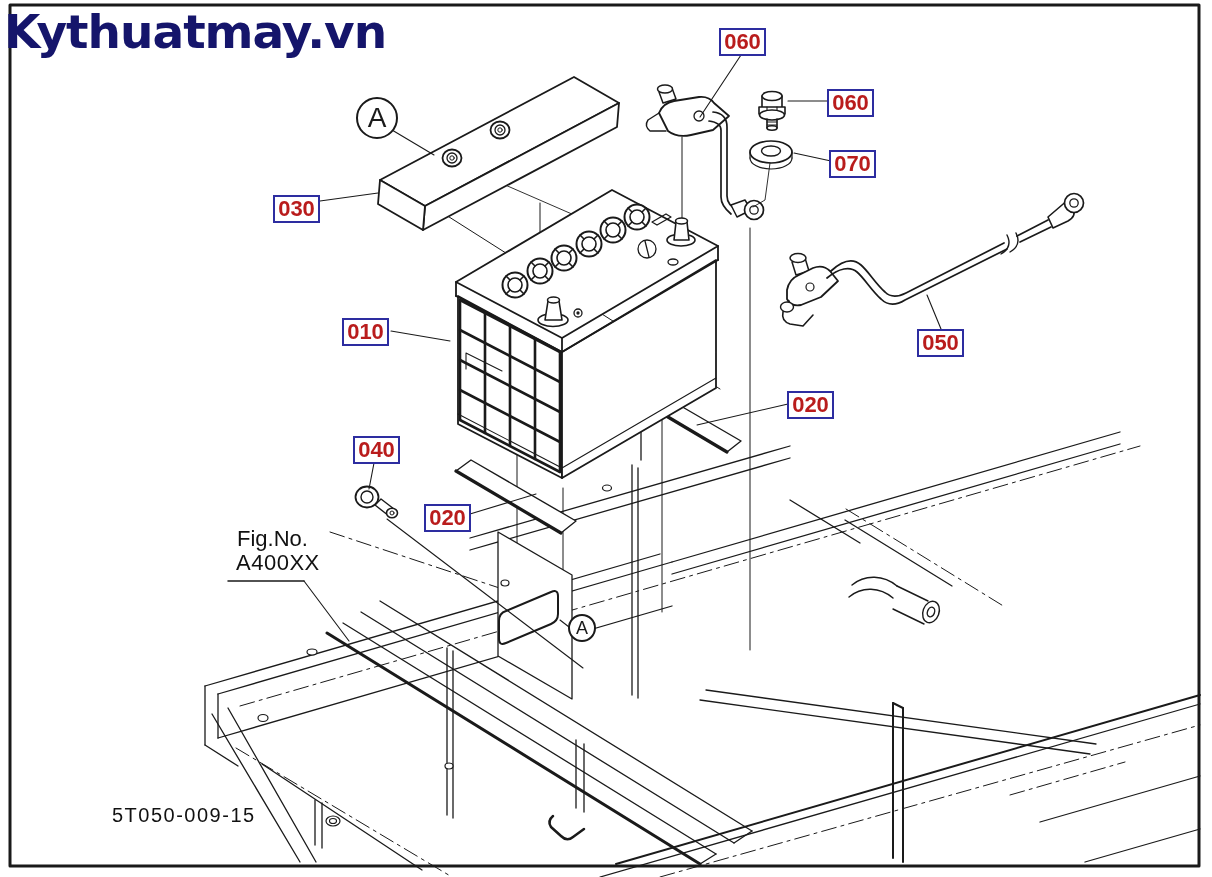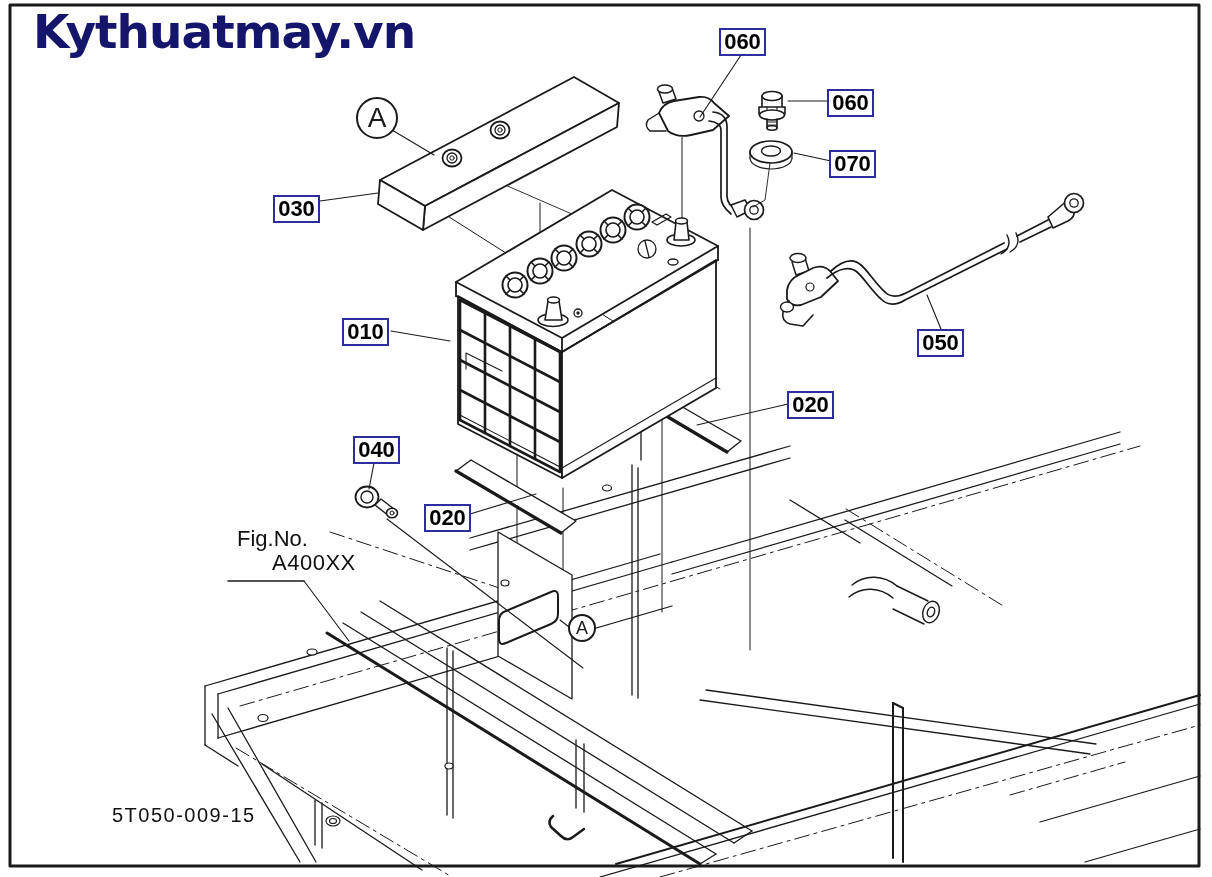--- a/index.html
+++ b/index.html
@@ -4,38 +4,38 @@
 <style>
   html,body{margin:0;padding:0;background:#fff;}
   .stage{
     position:relative;width:1212px;height:877px;background:#fff;overflow:hidden;
     font-family:"Liberation Sans",sans-serif;
   }
   .stage svg{position:absolute;left:0;top:0;}
   .watermark{
     position:absolute;left:4px;top:4px;
     font-family:"DejaVu Sans",sans-serif;font-weight:700;font-size:47px;
-    letter-spacing:-1px;color:#15156b;white-space:nowrap;margin-left:29px;
+    letter-spacing:-1px;color:#15156b;white-space:nowrap;
   }
   .plabel{
     position:absolute;box-sizing:border-box;width:47px;height:28px;
-    border:2px solid #2d2da0;background:#fff;color:#000000;
+    border:2px solid #2d2da0;background:#fff;color:#b91c1c;
     font-family:"Liberation Sans",sans-serif;font-weight:700;font-size:22px;
     line-height:24px;text-align:center;
   }
   .amark{
     position:absolute;box-sizing:border-box;border:2px solid #1a1a1a;border-radius:50%;
     background:#fff;color:#1a1a1a;text-align:center;
     font-family:"Liberation Sans",sans-serif;
   }
   .amark-top{left:356px;top:97px;width:42px;height:42px;font-size:28px;line-height:38px;}
   .amark-bottom{left:568px;top:614px;width:28px;height:28px;font-size:18px;line-height:24px;}
   .figtext{position:absolute;color:#111;font-size:22px;line-height:22px;white-space:nowrap;}
   .fig-label{left:237px;top:528px;}
-  .fig-code{left:236px;top:552px;letter-spacing:.5px;margin-left:36px;}
+  .fig-code{left:236px;top:552px;letter-spacing:.5px;}
   .draw-num{left:112px;top:804px;letter-spacing:1.5px;font-size:20px;}
 </style>
 </head>
 <body>
 
 <div class="stage">
 
 <svg width="1212" height="877" viewBox="0 0 1212 877">
   <g stroke="#1a1a1a" fill="none" stroke-linecap="round" stroke-linejoin="round">
 

